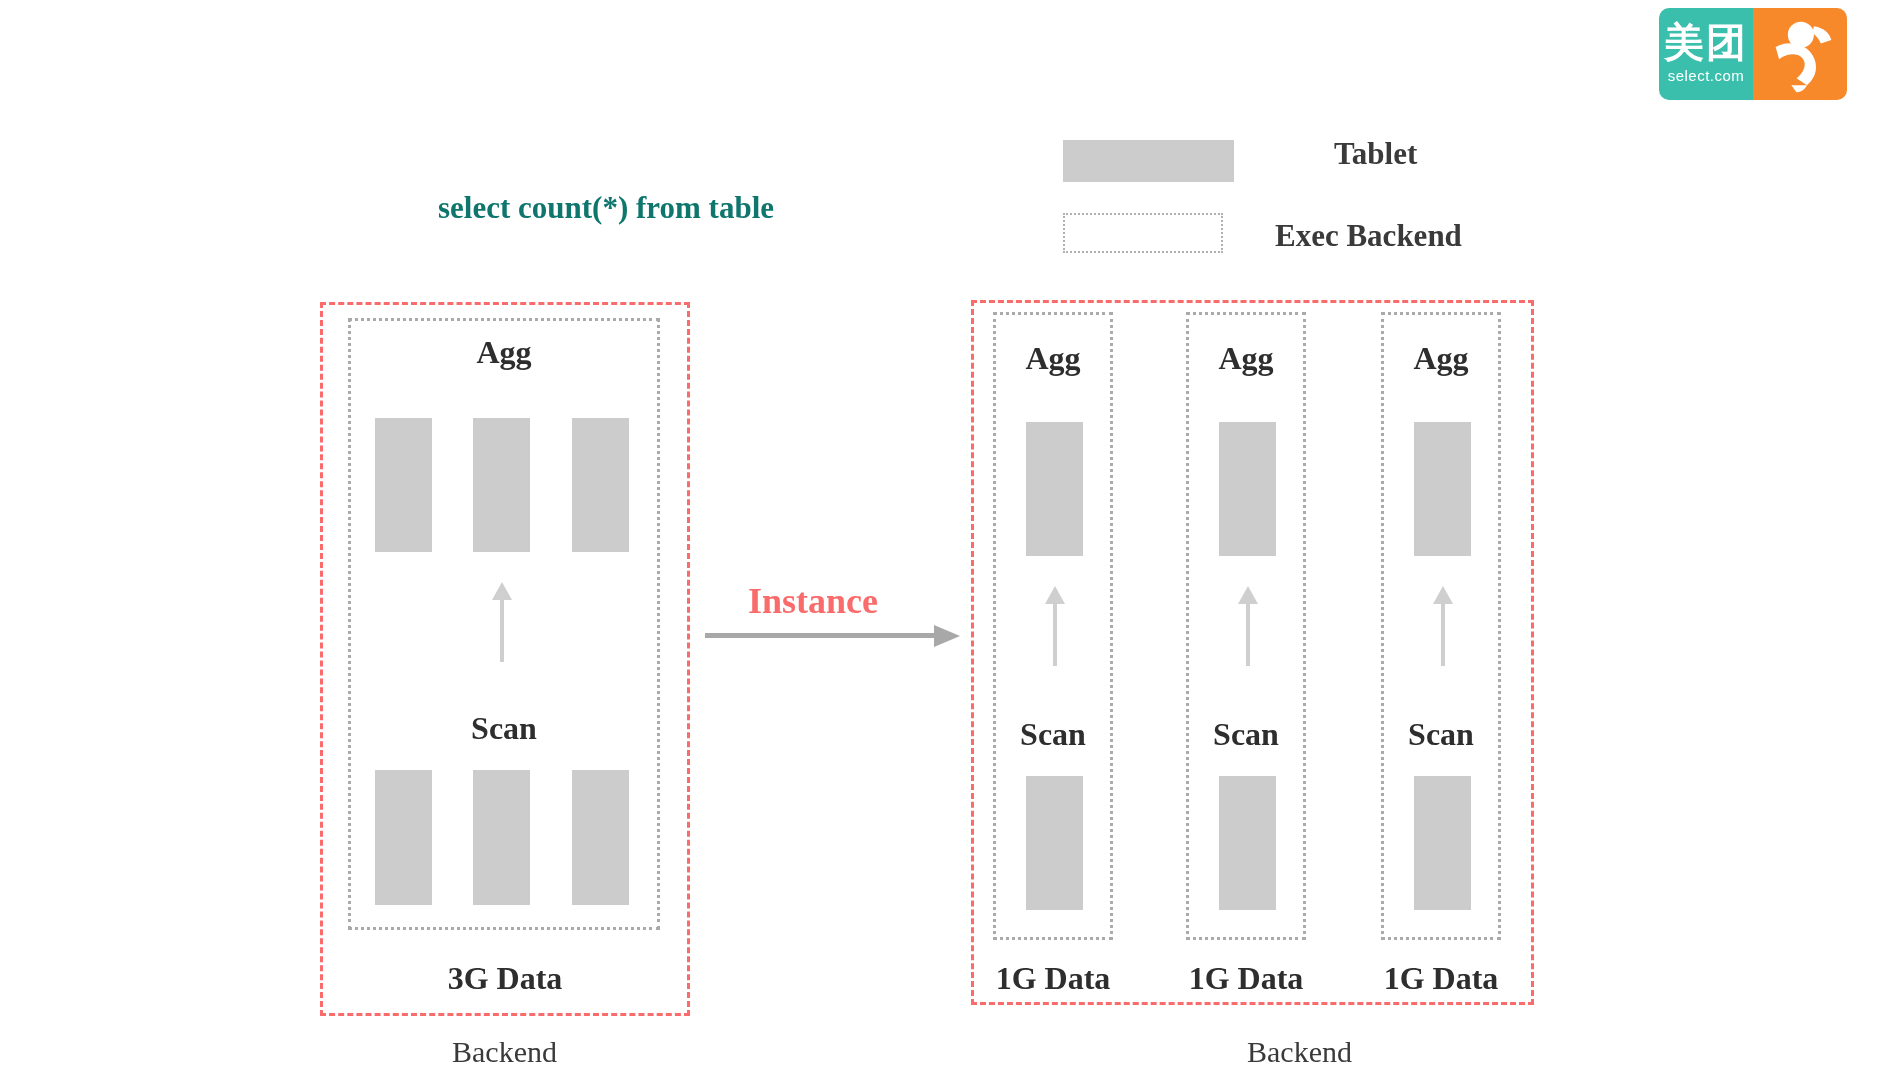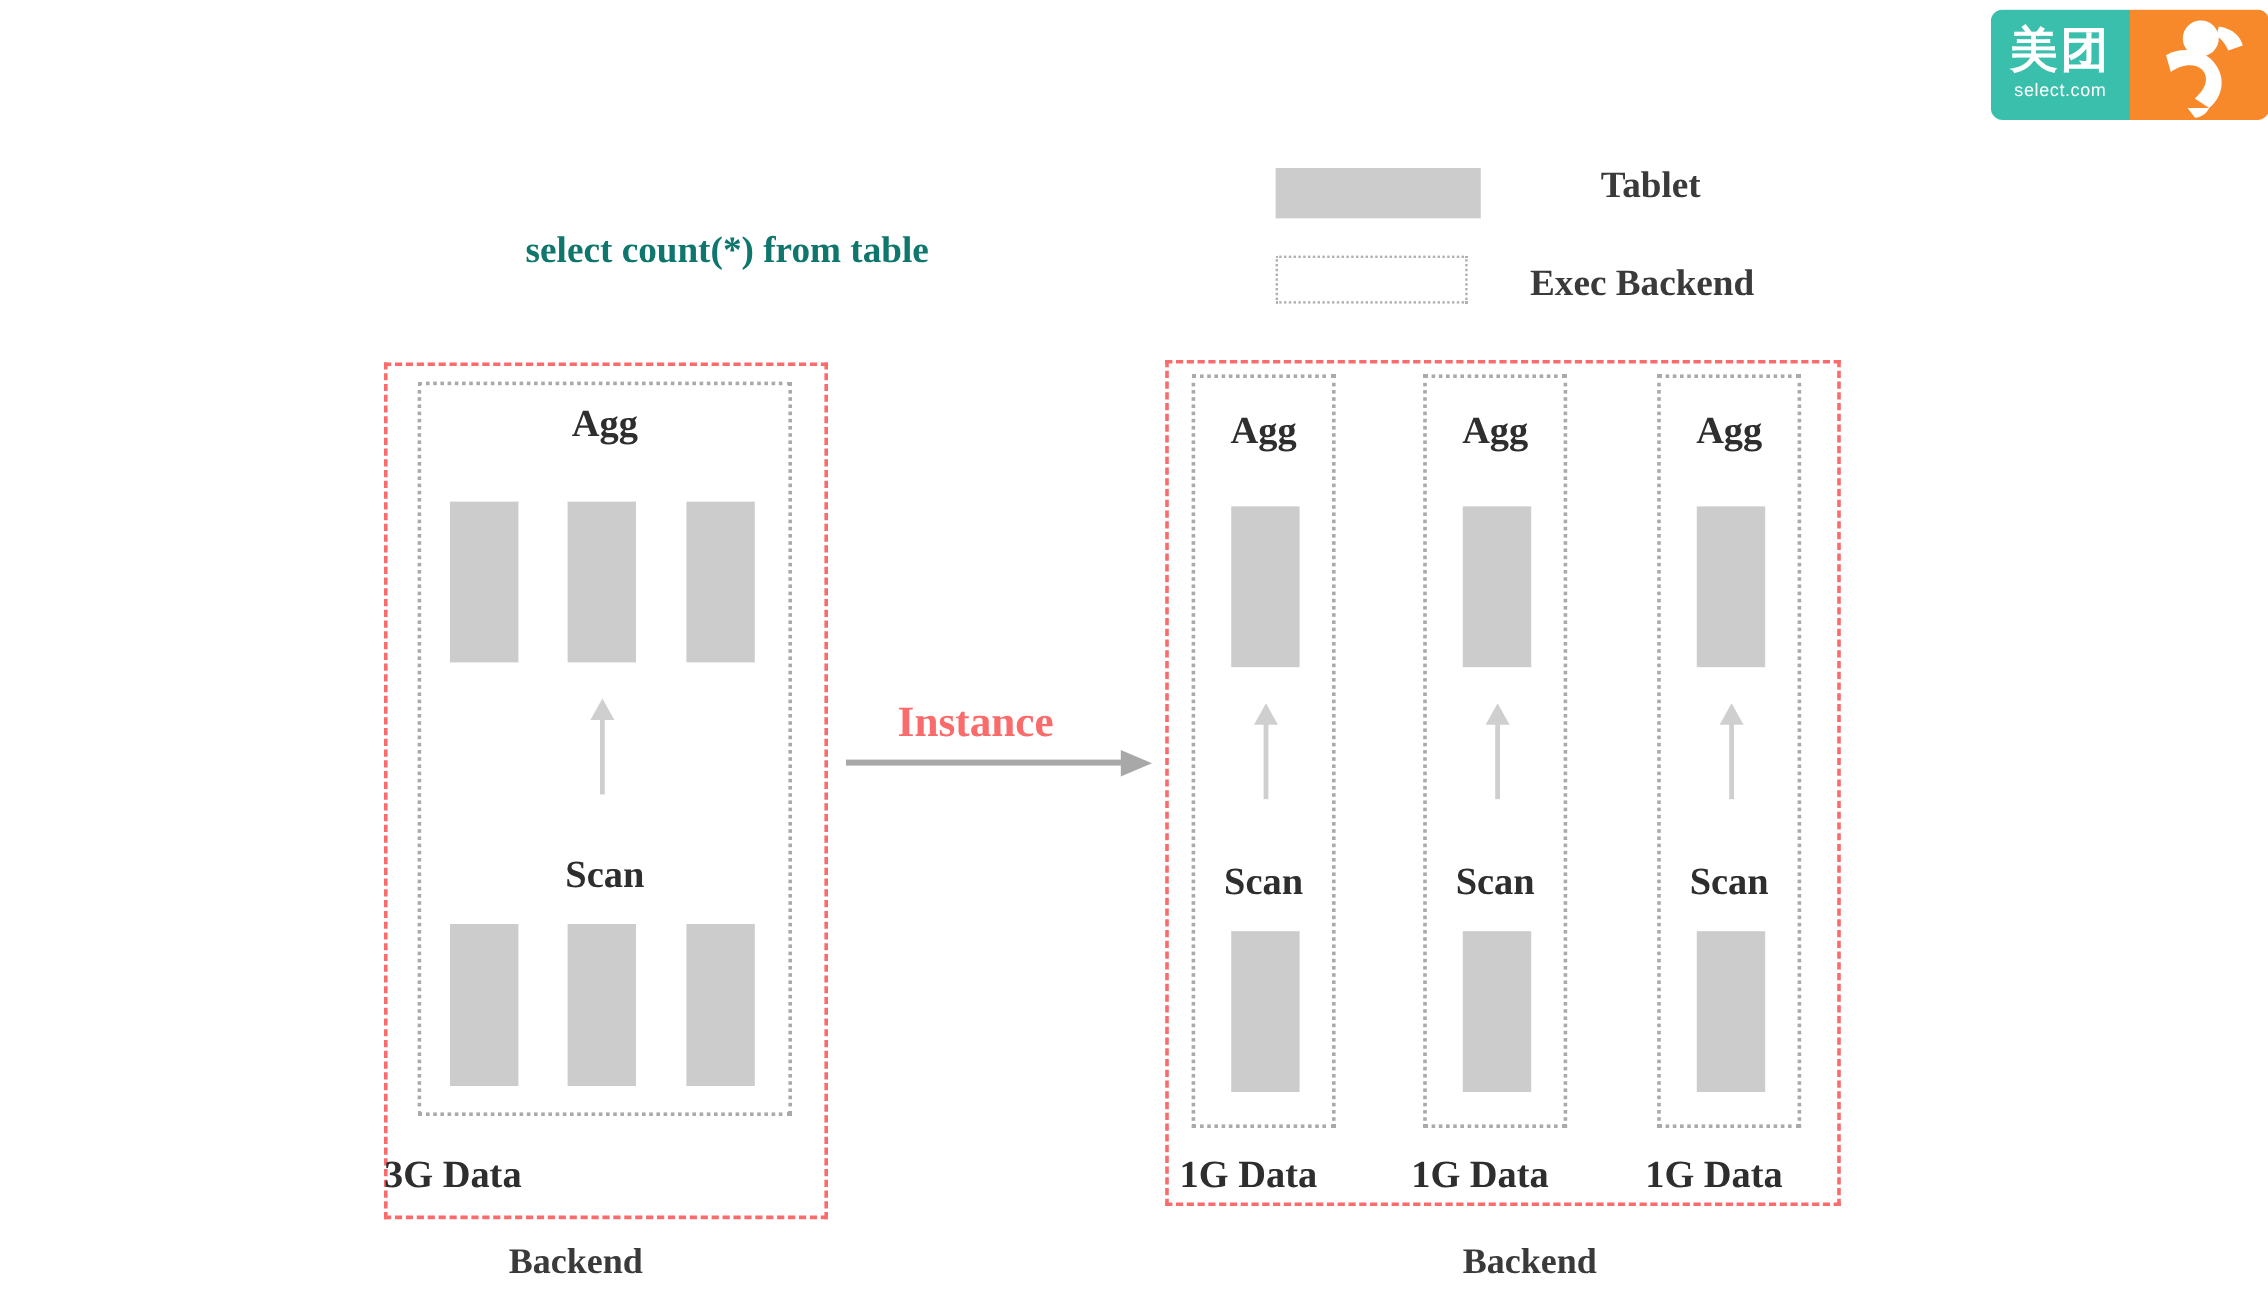--- a/index.html
+++ b/index.html
@@ -28,21 +28,21 @@
     font-weight: 400;
     letter-spacing: 1px;
     white-space: nowrap;
   }
 
   
   #logo {
     position: absolute;
     left: 1659px;
     top: 8px;
-    width: 232px;
+    width: 188px;
     height: 92px;
     border-radius: 10px;
     overflow: hidden;
     display: flex;
   }
   #logo-left {
     width: 50%;
     height: 100%;
     background: #3bbfad;
     position: relative;
@@ -146,28 +146,30 @@
     white-space: nowrap;
     text-align: center;
   }
 
   .data-label {
     position: absolute;
     font-size: 32px;
     font-weight: 700;
     color: #2e2e2e;
     white-space: nowrap;
+    text-align: center;
   }
 
   .backend-label {
     position: absolute;
     font-size: 30px;
-    font-weight: 700;
+    font-weight: 400;
     color: #3a3a3a;
     white-space: nowrap;
+    margin-left: 28px;
   }
   #backend-left  { left: 424px;  top: 1035px; }
   #backend-right { left: 1219px; top: 1035px; }
 
   
   .up-arrow { position: absolute; width: 24px; }
   .up-arrow .shaft {
     position: absolute;
     left: 10px;
     top: 12px;

